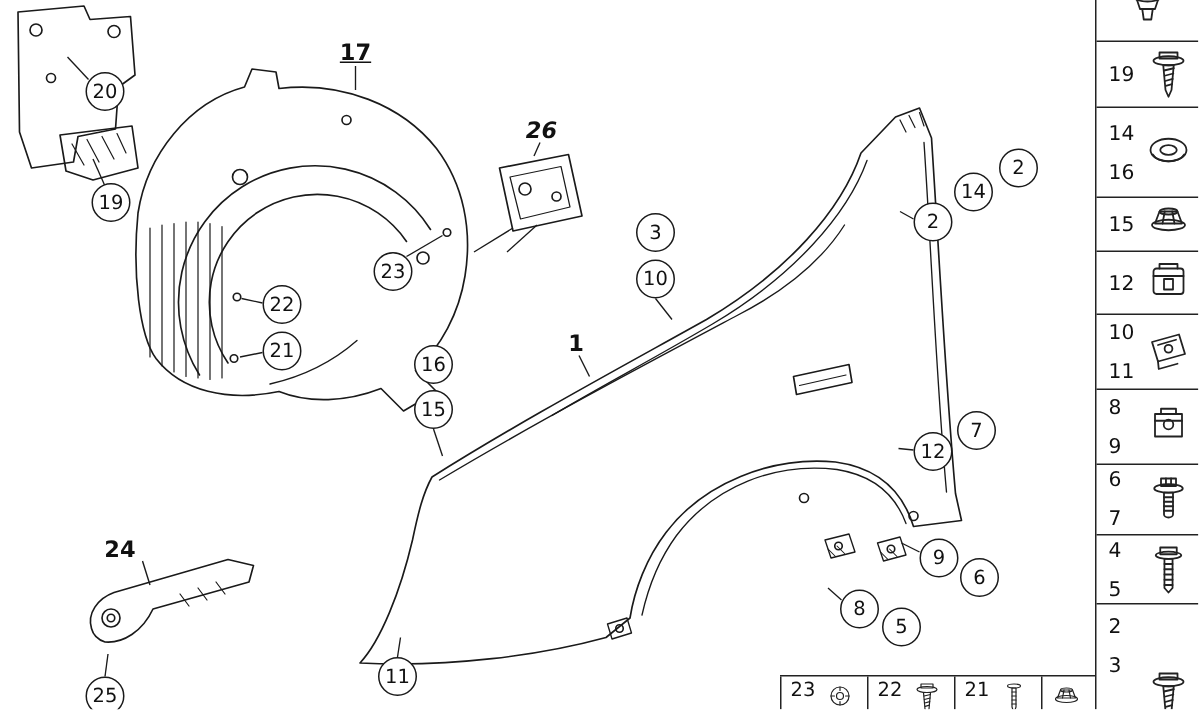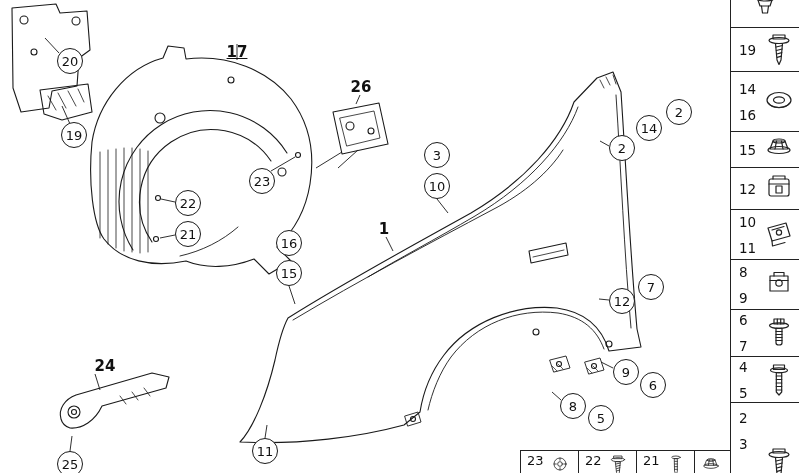--- a/index.html
+++ b/index.html
@@ -123,24 +123,24 @@
       <div class="callout" style="left: 609px; top: 288px;">12</div>
       <div class="callout" style="left: 638px; top: 274px;">7</div>
       <div class="callout" style="left: 613px; top: 359px;">9</div>
       <div class="callout" style="left: 640px; top: 372px;">6</div>
       <div class="callout" style="left: 560px; top: 393px;">8</div>
       <div class="callout" style="left: 588px; top: 405px;">5</div>
       <div class="callout" style="left: 252px; top: 438px;">11</div>
       <div class="callout" style="left: 57px; top: 451px;">25</div>
     </div>
   <div id="label-layer">
-      <div class="plabel" style="left: 237px; top: 52px; text-decoration: underline;">17</div>
-      <div class="plabel" style="left: 361px; top: 87px;">26</div>
+      <div class="plabel" style="left: 237px; top: 35px; text-decoration: underline;">17</div>
+      <div class="plabel" style="left: 361px; top: 87px; font-style: italic;">26</div>
       <div class="plabel" style="left: 384px; top: 229px;">1</div>
-      <div class="plabel" style="left: 105px; top: 366px;">24</div>
+      <div class="plabel" style="left: 80px; top: 366px;">24</div>
     </div>
   <div id="sidebar">
       <div class="side-cell top-cell" style="height: 28px;">
         <span class="cell-icon solo">
           <svg width="30" height="34" viewBox="0 0 30 34" fill="none" stroke="#222" stroke-width="1.2" stroke-linejoin="round" stroke-linecap="round">
             <ellipse cx="15" cy="5" rx="9" ry="3"></ellipse>
             <path d="M8 7 l2 6 M22 7 l-2 6 M10 13 h10"></path>
             <path d="M11.5 13 l1 7 h5 l1 -7"></path>
           </svg>
         </span>

